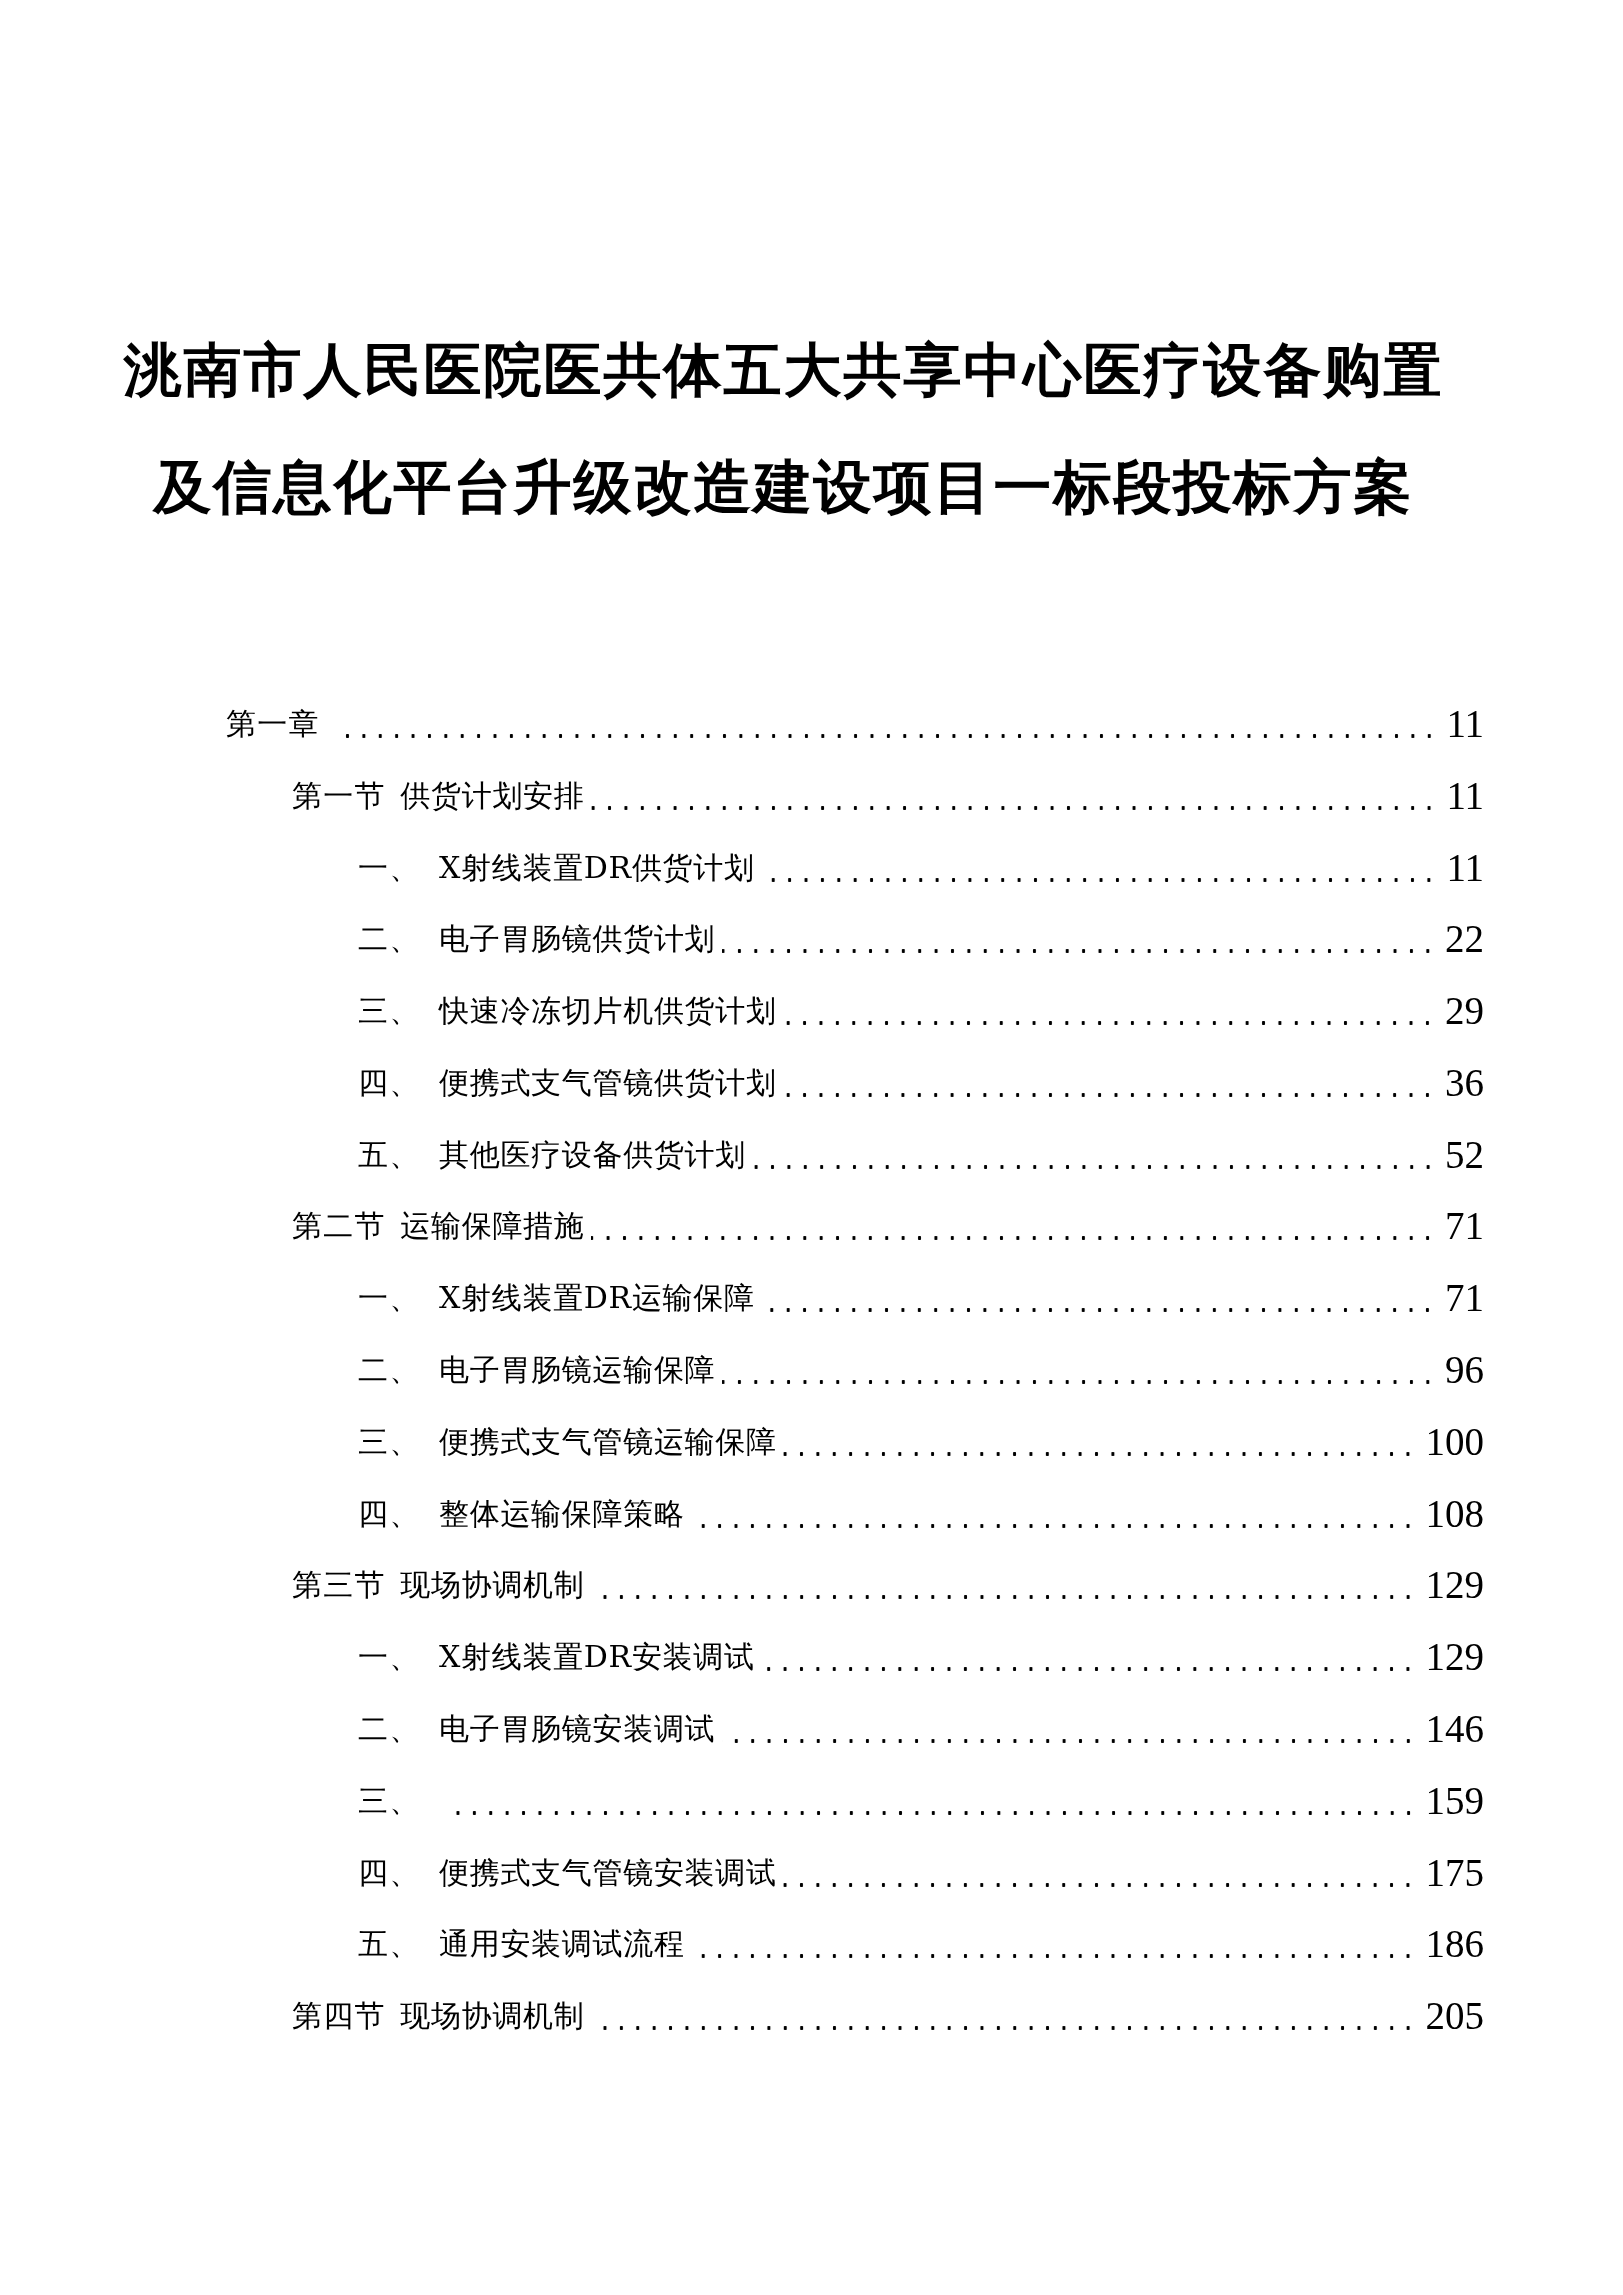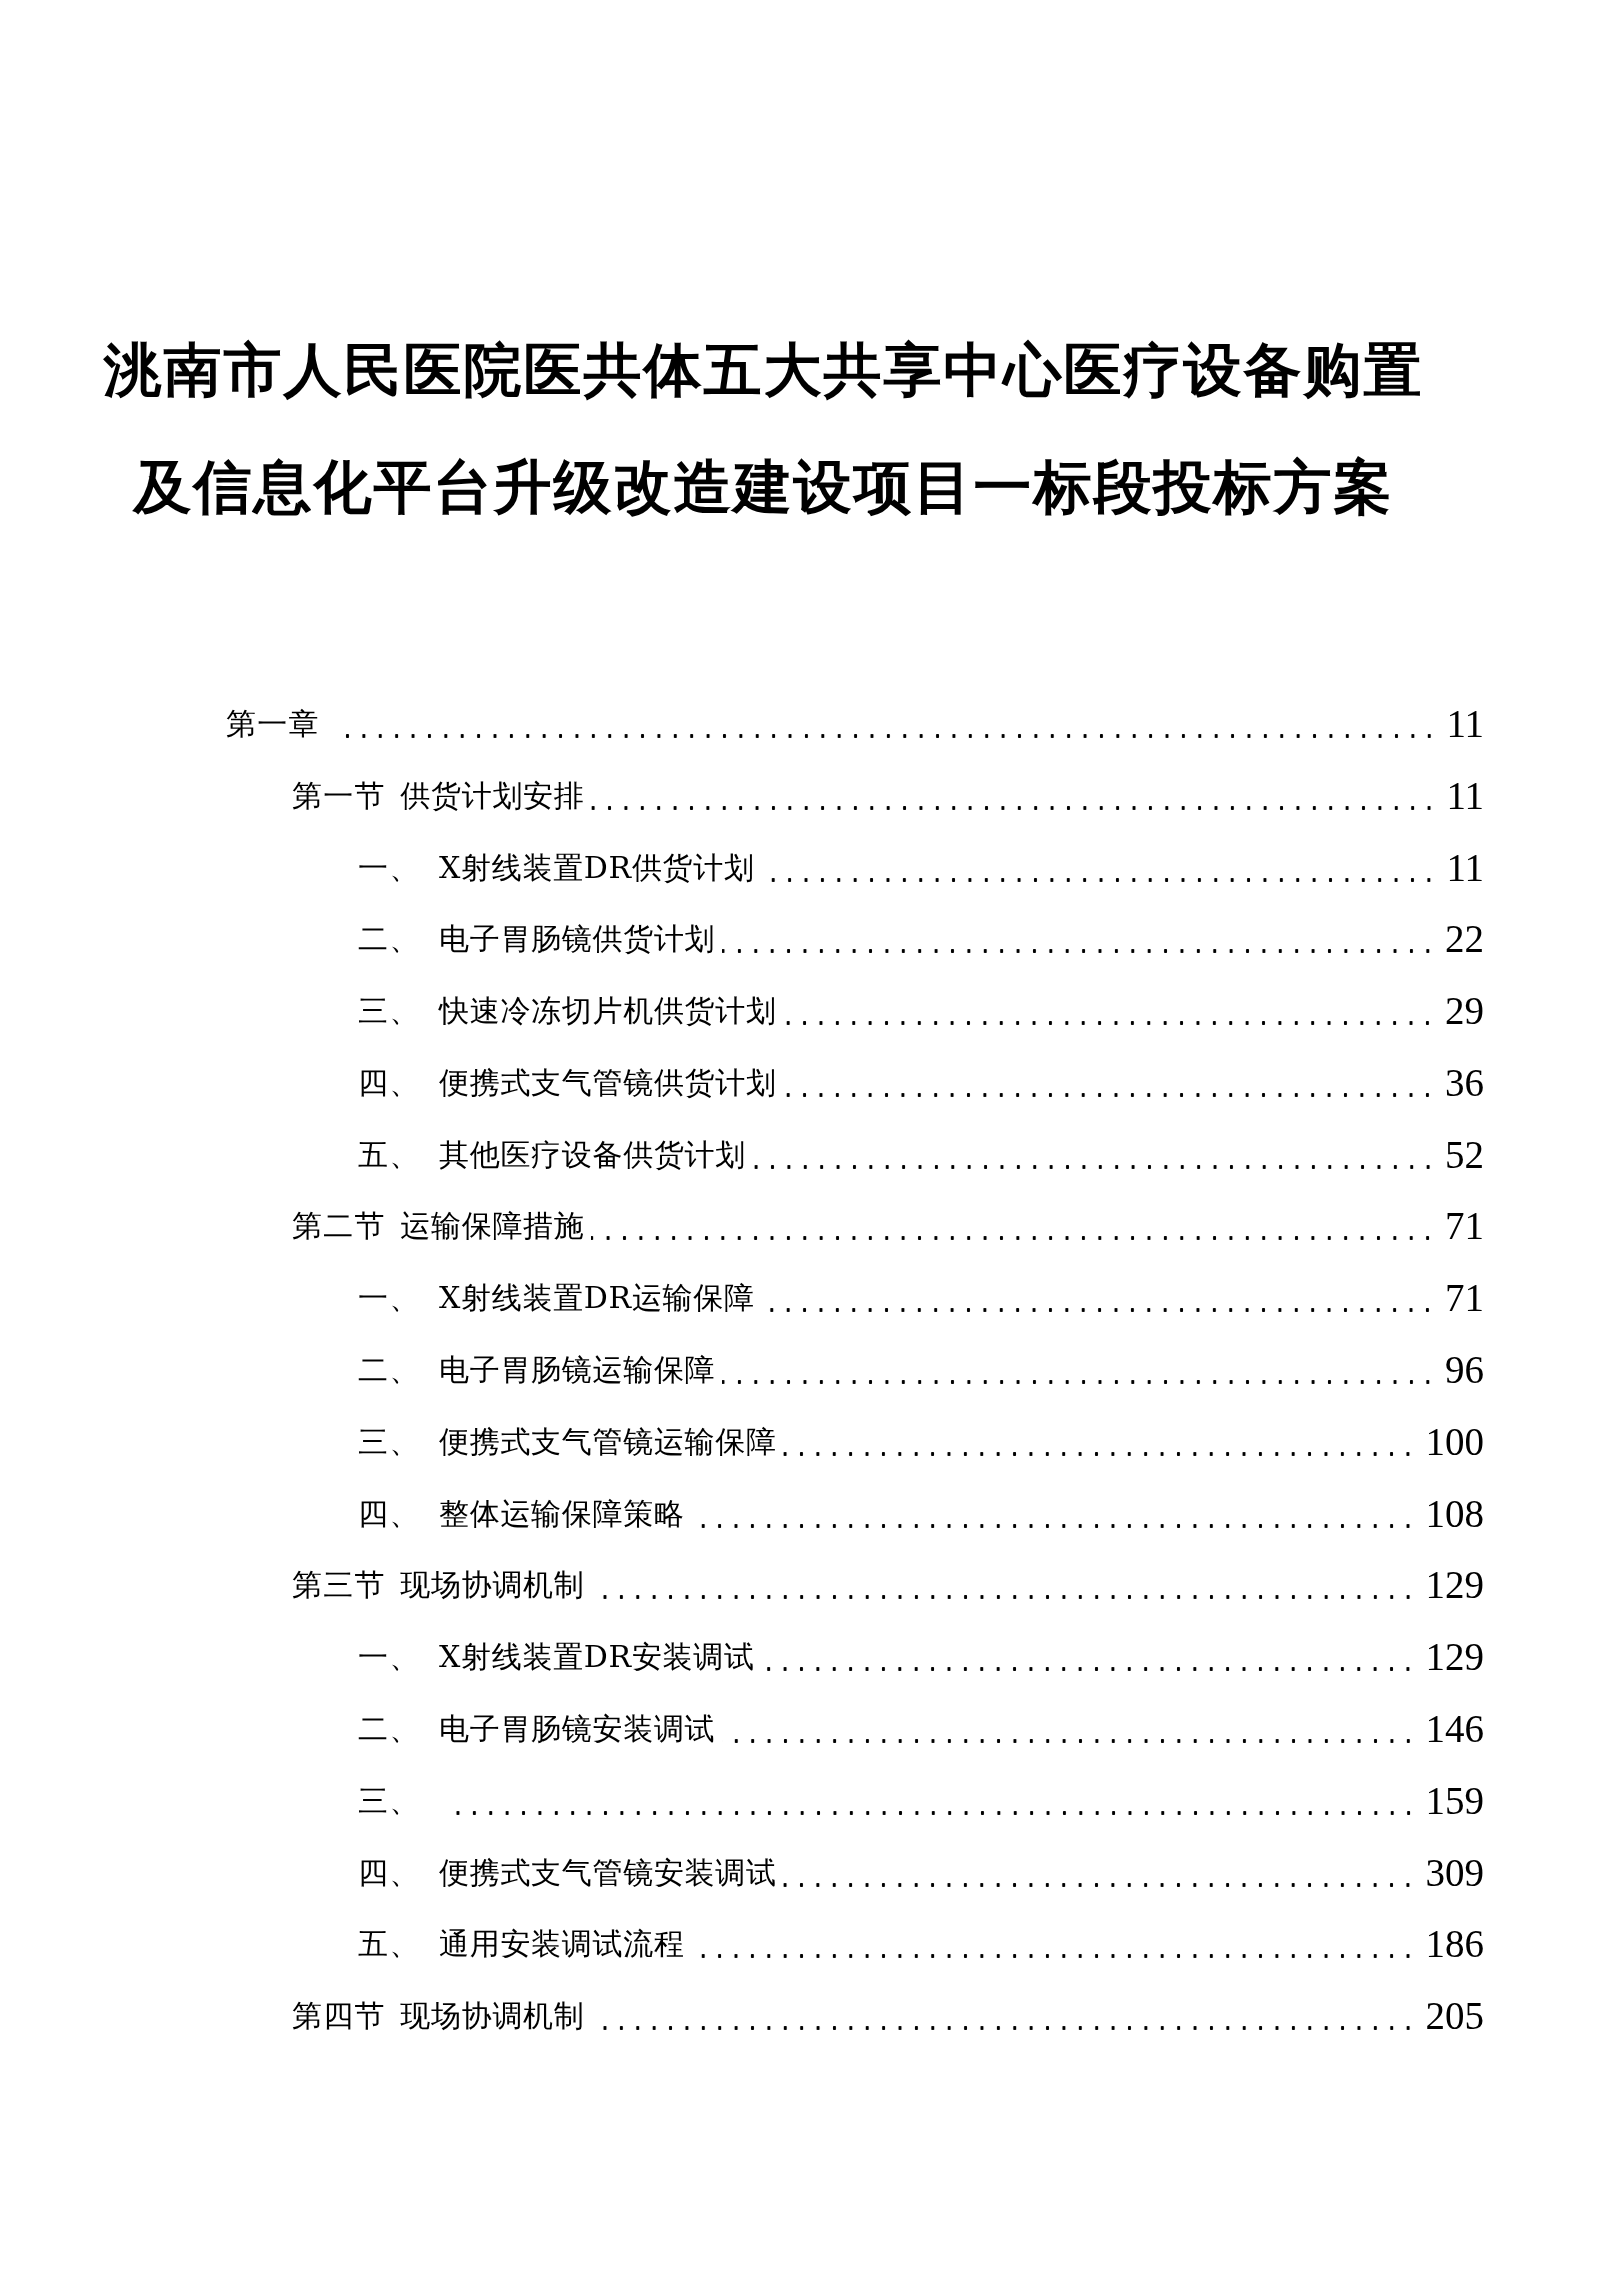--- a/index.html
+++ b/index.html
@@ -20,20 +20,21 @@
       left: 0;
       width: 1527px;
       text-align: center;
       font-family: "DejaVu Sans", "Liberation Sans", sans-serif;
       font-weight: bold;
       font-size: 58px;
       line-height: 65px;
       letter-spacing: 2px;
       white-space: nowrap;
       color: #000;
+      padding-left: 20px;
     }
     .title-line-1 { top: 338px; }
     .title-line-2 { top: 455px; }
 
     .toc {
       position: absolute;
       left: 0;
       top: 701px;
       width: 1623px;
     }
@@ -239,21 +240,21 @@
       <span class="num-label">三、</span>
       <span class="leader"></span>
       <span class="page-num">159</span>
     </div>
   </div>
       <div class="toc-row level-3" style="top: 1149px;">
     <div class="entry">
       <span class="num-label">四、</span>
       <span class="entry-text">便携式支气管镜安装调试</span>
       <span class="leader"></span>
-      <span class="page-num">309</span>
+      <span class="page-num">175</span>
     </div>
   </div>
       <div class="toc-row level-3" style="top: 1220px;">
     <div class="entry">
       <span class="num-label">五、</span>
       <span class="entry-text">通用安装调试流程</span>
       <span class="leader"></span>
       <span class="page-num">186</span>
     </div>
   </div>

